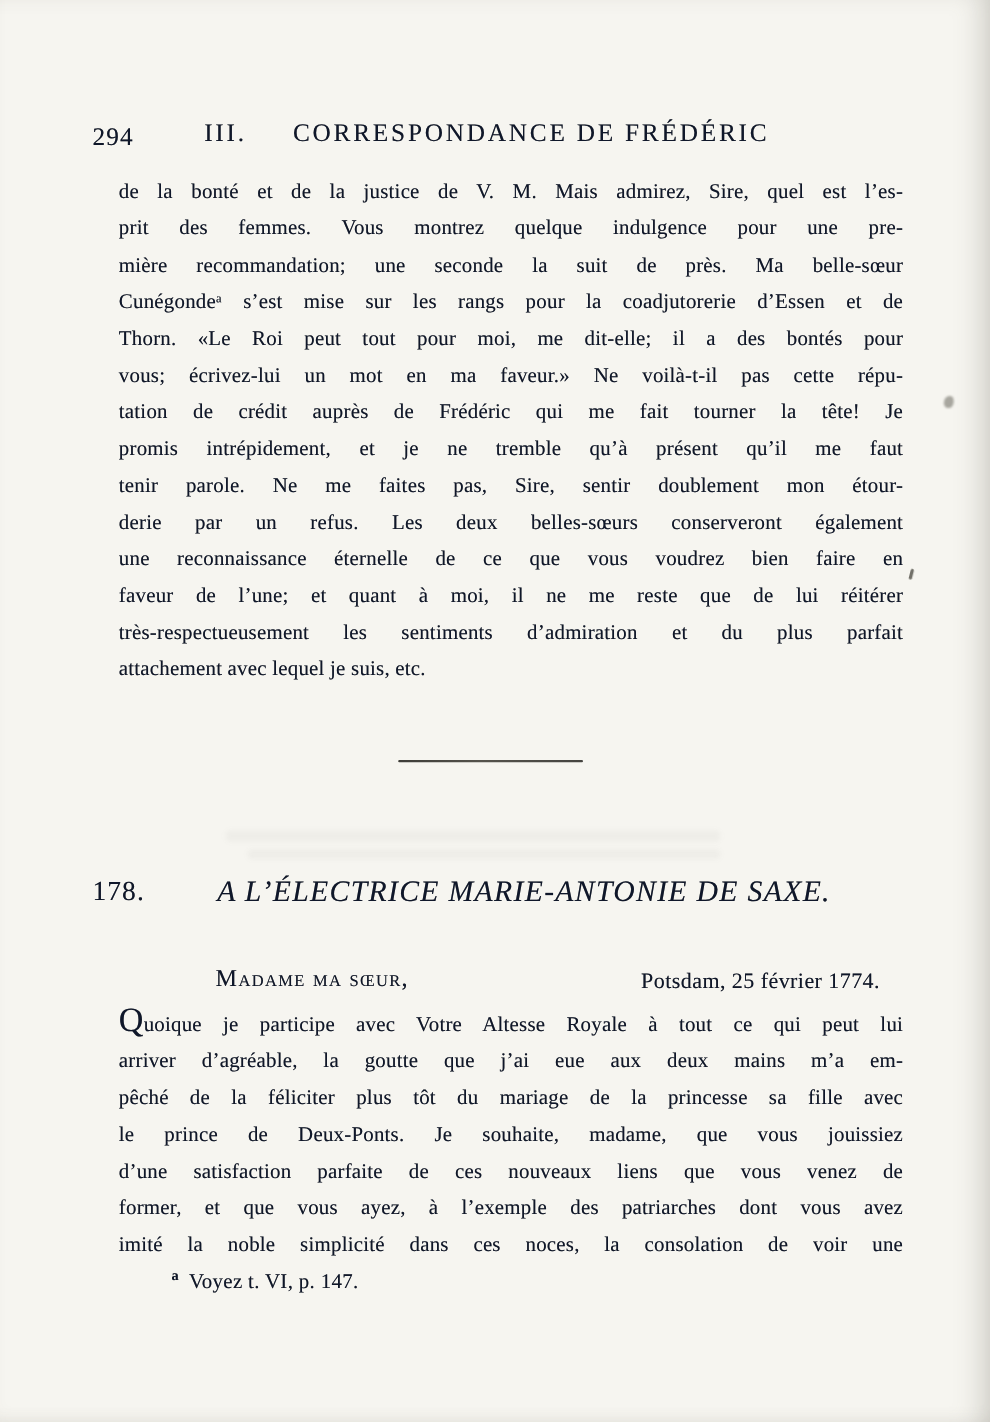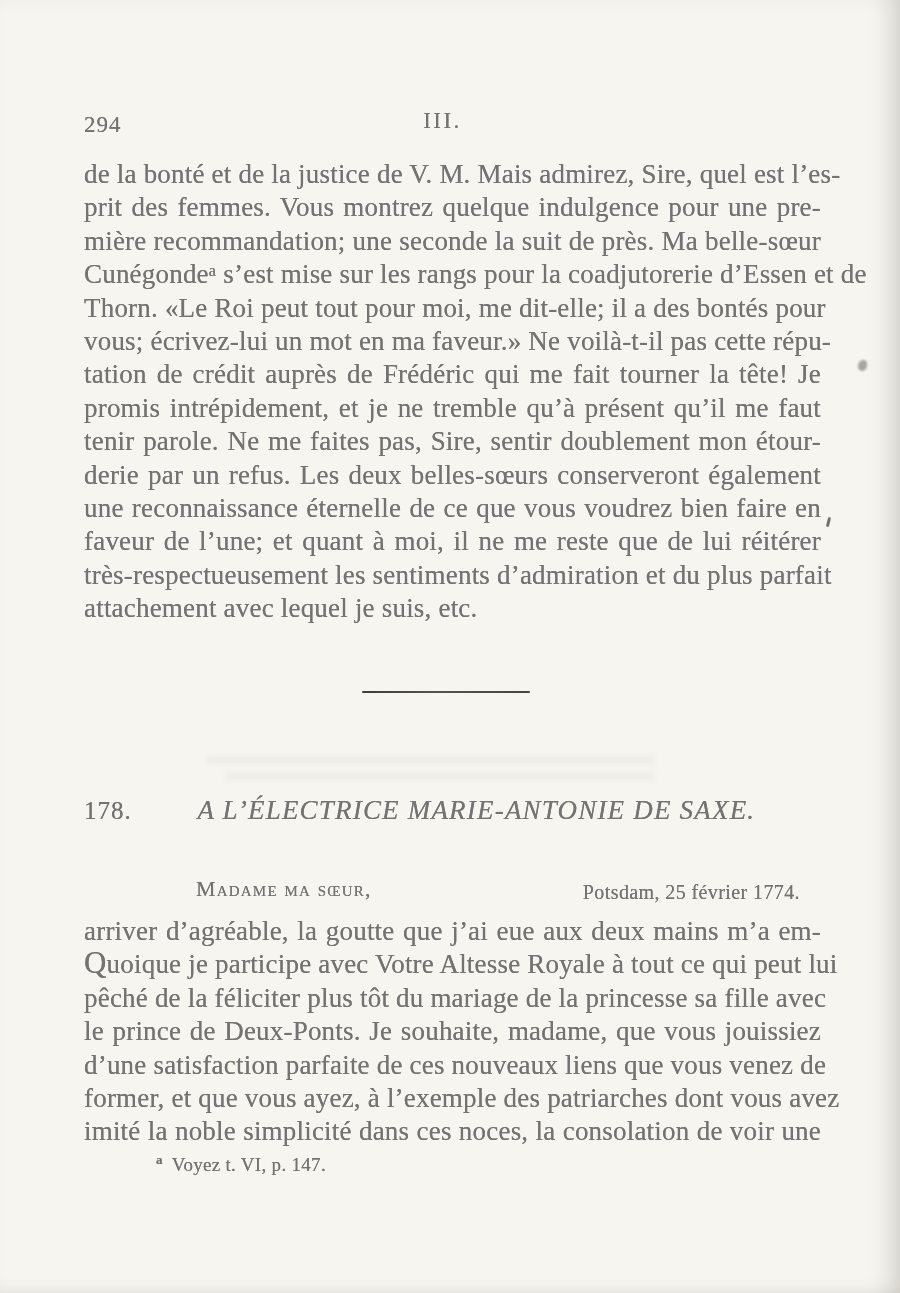--- a/index.html
+++ b/index.html
@@ -4,42 +4,42 @@
 <style>
   html,body{margin:0;padding:0;background:#e9e8e4;}
   .page{
     position:relative;
     width:900px;height:1293px;
     background:linear-gradient(90deg,#f6f5f0 0%,#f7f6f1 80%,#efeeе9 94%,#e6e5e0 100%);
     background-color:#f6f5f0;
     box-shadow:inset -20px 0 26px -14px rgba(96,93,84,0.28), inset 0 -10px 18px -12px rgba(96,93,84,0.12);
     overflow:hidden;
     font-family:"Liberation Serif","DejaVu Serif","DejaVu Sans",serif;
-    color:#737373;
+    color:#0f172a;
   }
   .ink{ text-shadow:0 0 0.55px rgba(46,44,38,0.55); }
 
   .page-number{
     position:absolute;left:84px;top:112px;
     font-size:23px;letter-spacing:1px;
   }
   .running-head{
     position:absolute;left:74px;top:108px;width:737px;
     display:flex;justify-content:center;gap:42px;
     font-size:23px;letter-spacing:2.5px;
   }
 
   .textblock{position:absolute;left:84px;width:737px;}
   .block-prev{top:158px;}
   .block-body{top:915px;}
   .textblock .line{
     height:33.4px;line-height:33.4px;
-    font-size:27px;letter-spacing:0.2px;
+    font-size:19px;letter-spacing:0.2px;
     text-align:justify;text-align-last:justify;
-    overflow:visible;white-space:nowrap;
+    overflow:visible;white-space:nowrap;margin-left:24px;
   }
   .textblock .line.last-line{text-align-last:left;}
   .textblock .line.lead-line::first-letter{
     font-size:31px;line-height:0;
   }
 
   .divider{
     position:absolute;left:362px;top:691px;width:168px;height:2px;
     background:linear-gradient(90deg,#3e3d38 0%,#55534c 45%,#454440 100%);
     border-radius:1px;
@@ -85,20 +85,21 @@
 </style>
 </head>
 <body>
 
 <div class="page">
 
   <div class="page-number ink">294</div>
 
   <div class="running-head ink">
     <span>III.</span>
+    <span>CORRESPONDANCE DE FRÉDÉRIC</span>
   </div>
 
   <div class="textblock block-prev ink">
       <div class="line">de la bonté et de la justice de V. M. Mais admirez, Sire, quel est l’es-</div>
       <div class="line">prit des femmes. Vous montrez quelque indulgence pour une pre-</div>
       <div class="line">mière recommandation; une seconde la suit de près. Ma belle-sœur</div>
       <div class="line">Cunégondeᵃ s’est mise sur les rangs pour la coadjutorerie d’Essen et de</div>
       <div class="line">Thorn. «Le Roi peut tout pour moi, me dit-elle; il a des bontés pour</div>
       <div class="line">vous; écrivez-lui un mot en ma faveur.» Ne voilà-t-il pas cette répu-</div>
       <div class="line">tation de crédit auprès de Frédéric qui me fait tourner la tête! Je</div>
@@ -119,22 +120,22 @@
   <div class="letter-heading ink">
     <span class="letter-number">178.</span>
     <span class="letter-title">A L’ÉLECTRICE MARIE-ANTONIE DE SAXE.</span>
   </div>
 
   <div class="dateline ink">Potsdam, 25 février 1774.</div>
 
   <div class="salutation ink">Madame ma sœur,</div>
 
   <div class="textblock block-body ink">
+      <div class="line lead-line">Quoique je participe avec Votre Altesse Royale à tout ce qui peut lui</div>
       <div class="line">arriver d’agréable, la goutte que j’ai eue aux deux mains m’a em-</div>
-      <div class="line lead-line">Quoique je participe avec Votre Altesse Royale à tout ce qui peut lui</div>
       <div class="line">pêché de la féliciter plus tôt du mariage de la princesse sa fille avec</div>
       <div class="line">le prince de Deux-Ponts. Je souhaite, madame, que vous jouissiez</div>
       <div class="line">d’une satisfaction parfaite de ces nouveaux liens que vous venez de</div>
       <div class="line">former, et que vous ayez, à l’exemple des patriarches dont vous avez</div>
       <div class="line">imité la noble simplicité dans ces noces, la consolation de voir une</div>
     </div>
 
   <div class="footnote ink">
     <sup class="fn-sup">a</sup><span>Voyez t. VI, p. 147.</span>
   </div>

